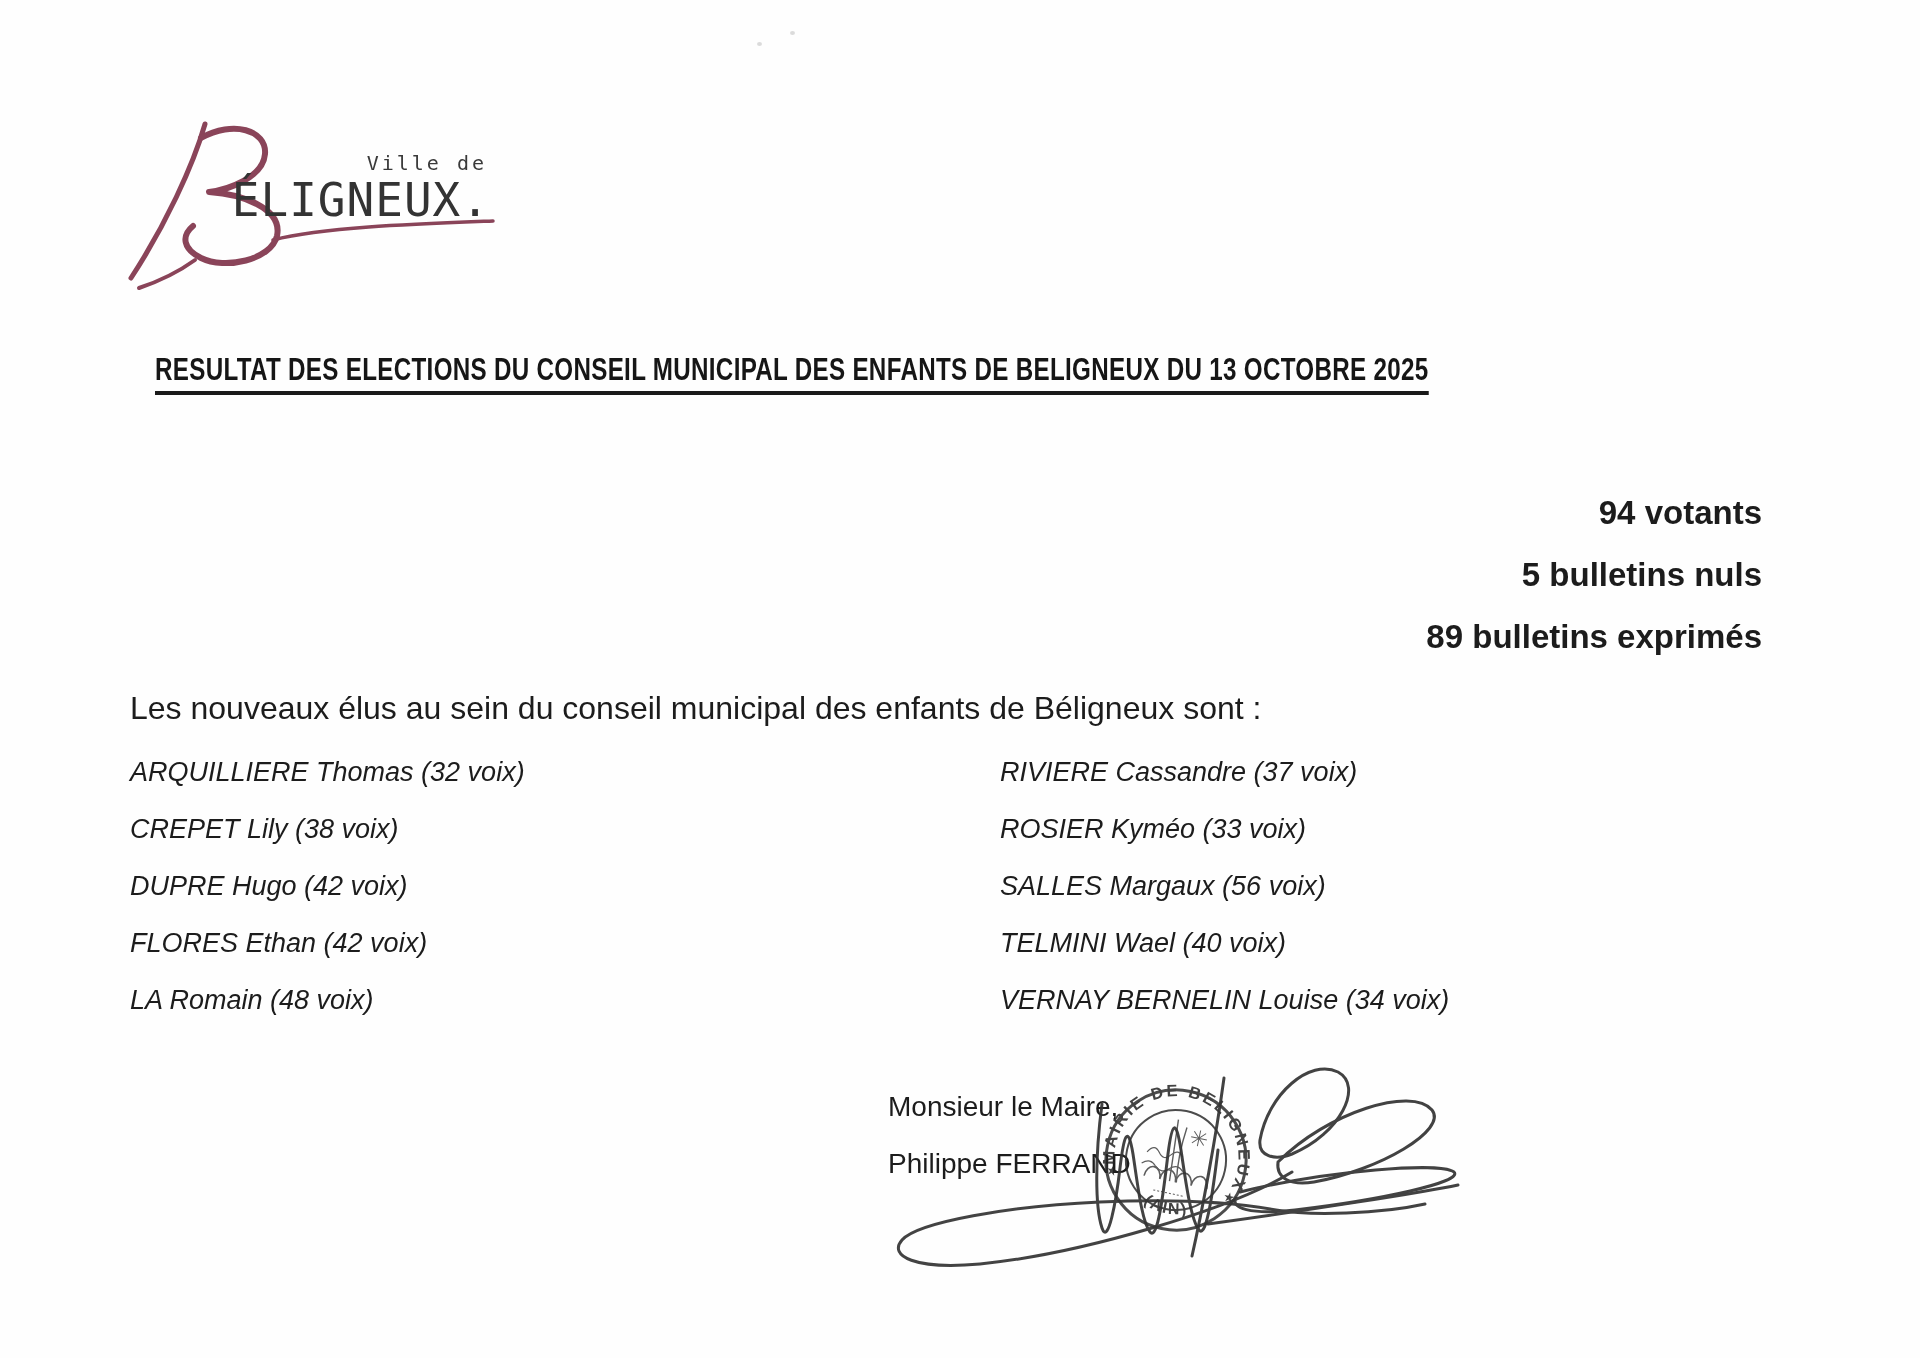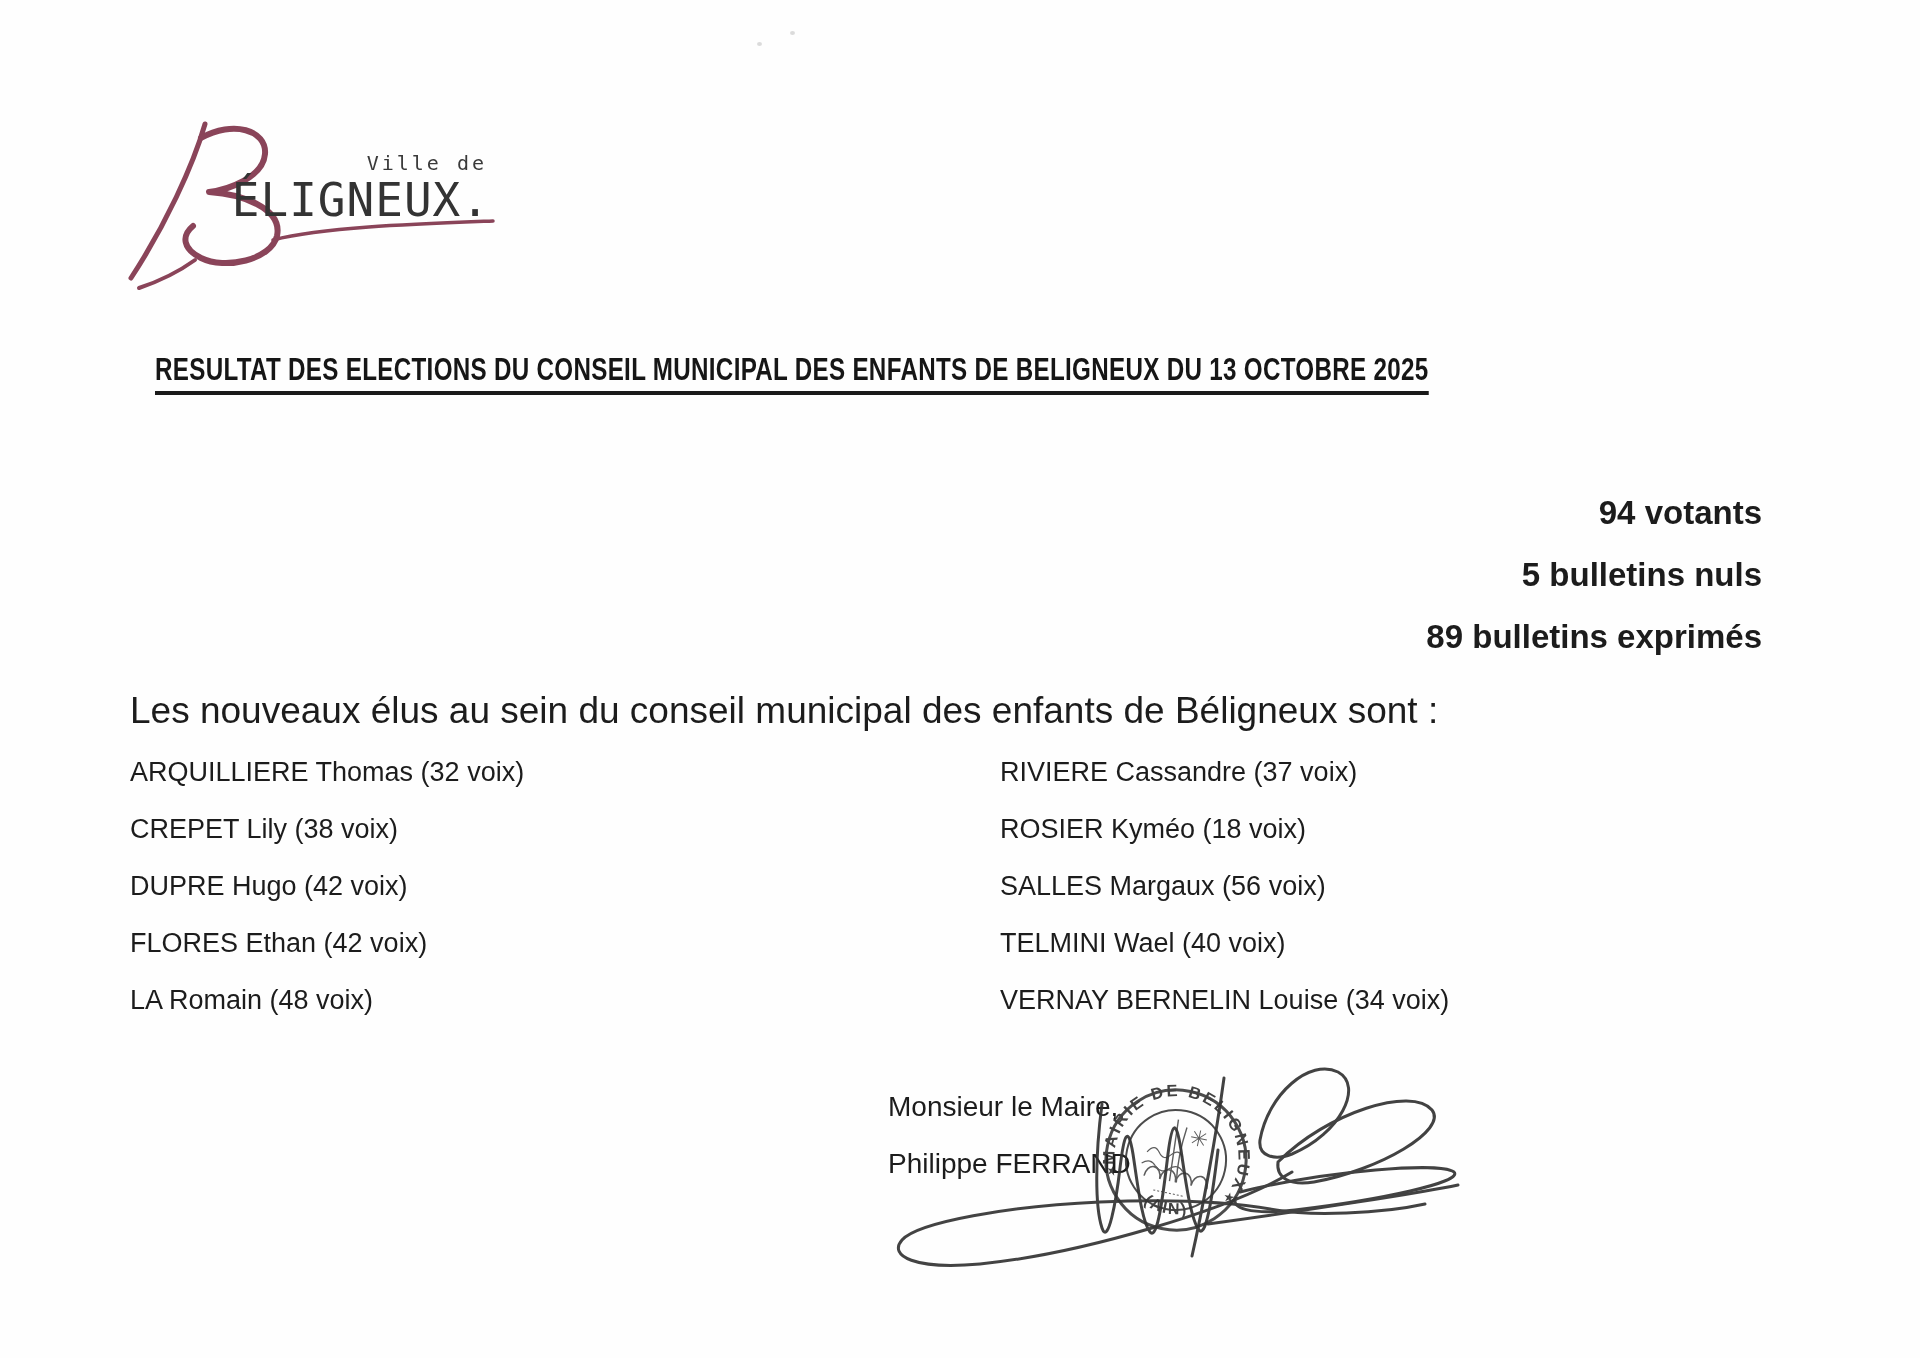--- a/index.html
+++ b/index.html
@@ -19,24 +19,24 @@
     display:inline-block;transform:scaleX(.78);transform-origin:left bottom;
     font-size:31px;font-weight:bold;letter-spacing:.4px;color:#161616;
     border-bottom:4px solid #1a1a1a;padding-bottom:3px;
   }
 
   
   .stats{right:158px;top:494px;text-align:right;font-weight:bold;font-size:33px;color:#1c1c1c;}
   .stats .stat-line{line-height:38px;margin-bottom:24px;}
 
   
-  .intro{left:130px;top:690px;font-size:37px;color:#1c1c1c;}
+  .intro{left:130px;top:690px;font-size:32px;color:#1c1c1c;}
 
   
-  .col{top:744px;font-size:27px;color:#1c1c1c;}
+  .col{top:744px;font-size:27px;color:#1c1c1c;font-style:italic;}
   .col-left{left:130px;}
   .col-right{left:1000px;}
   .col .result-item{height:57px;line-height:57px;white-space:nowrap;}
 
   
   .sig-text{left:888px;top:1092px;font-size:28px;color:#1c1c1c;}
   .sig-text .closing{line-height:30px;}
   .sig-text .signatory{line-height:30px;margin-top:27px;}
 
   .stamp{left:1098px;top:1082px;}
@@ -81,21 +81,21 @@
 <div class="abs col col-left">
   <div class="result-item">ARQUILLIERE Thomas (32 voix)</div>
   <div class="result-item">CREPET Lily (38 voix)</div>
   <div class="result-item">DUPRE Hugo (42 voix)</div>
   <div class="result-item">FLORES Ethan (42 voix)</div>
   <div class="result-item">LA Romain (48 voix)</div>
 </div>
 
 <div class="abs col col-right">
   <div class="result-item">RIVIERE Cassandre (37 voix)</div>
-  <div class="result-item">ROSIER Kyméo (18 voix)</div>
+  <div class="result-item">ROSIER Kyméo (33 voix)</div>
   <div class="result-item">SALLES Margaux (56 voix)</div>
   <div class="result-item">TELMINI Wael (40 voix)</div>
   <div class="result-item">VERNAY BERNELIN Louise (34 voix)</div>
 </div>
 
 <div class="abs sig-text">
   <div class="closing">Monsieur le Maire,</div>
   <div class="signatory">Philippe FERRAND</div>
 </div>
 

